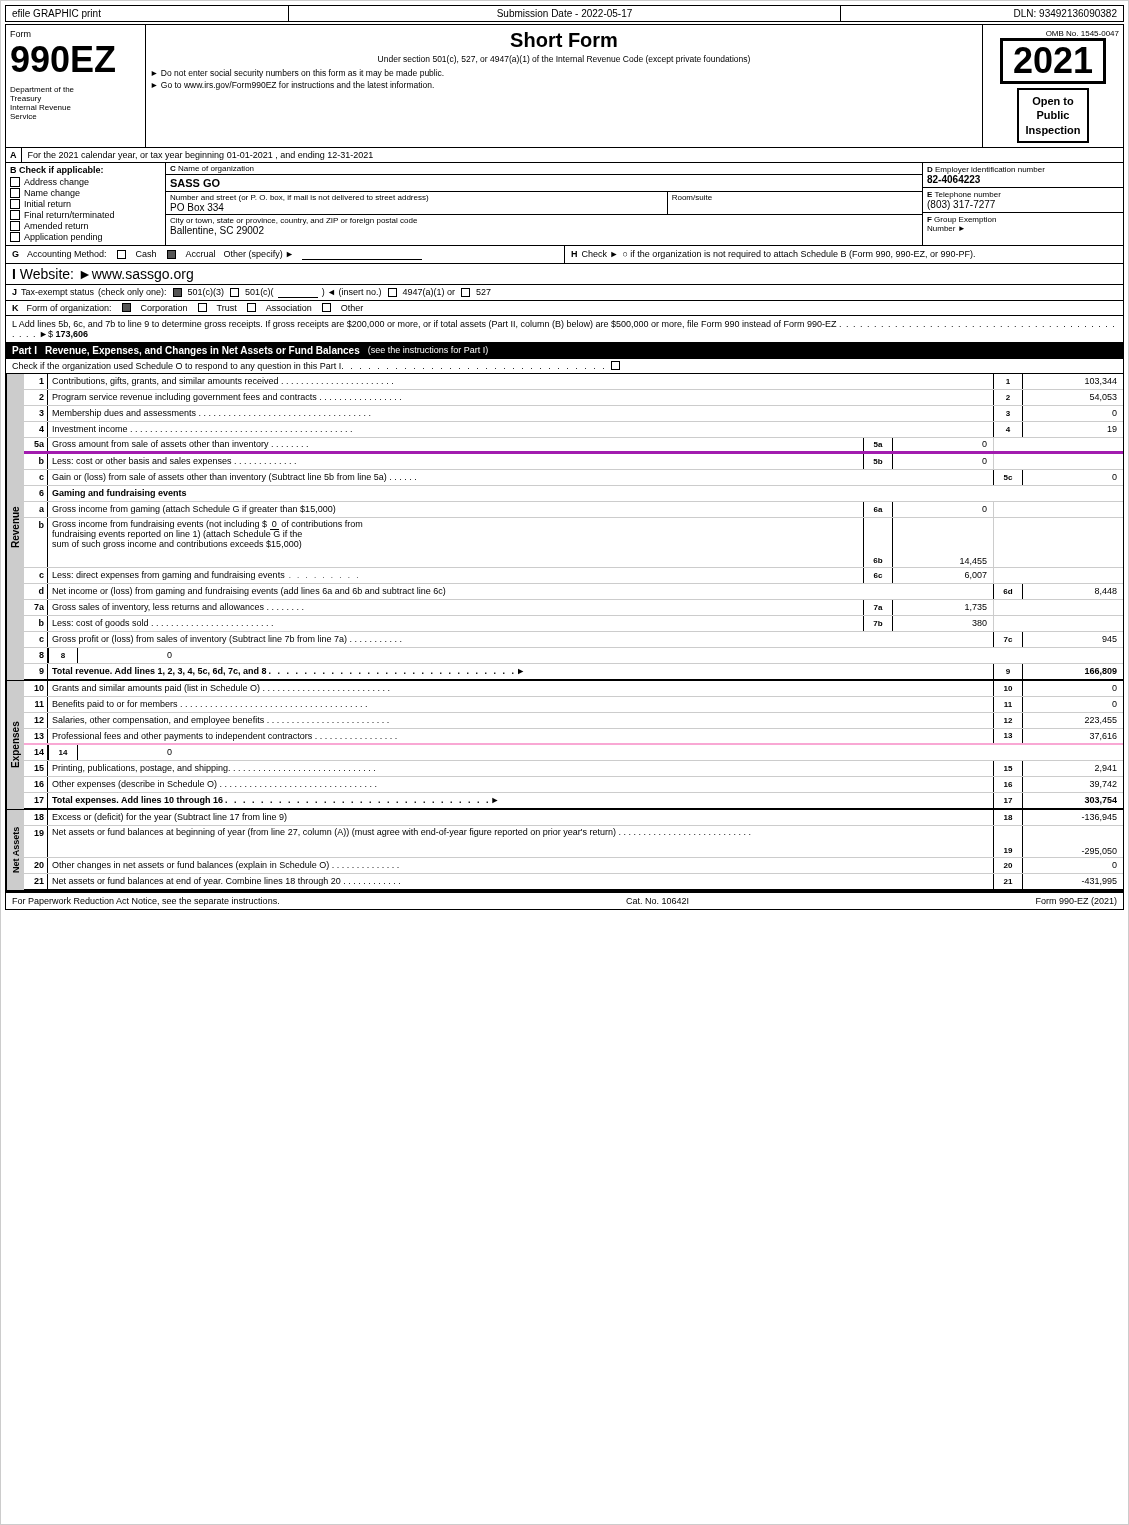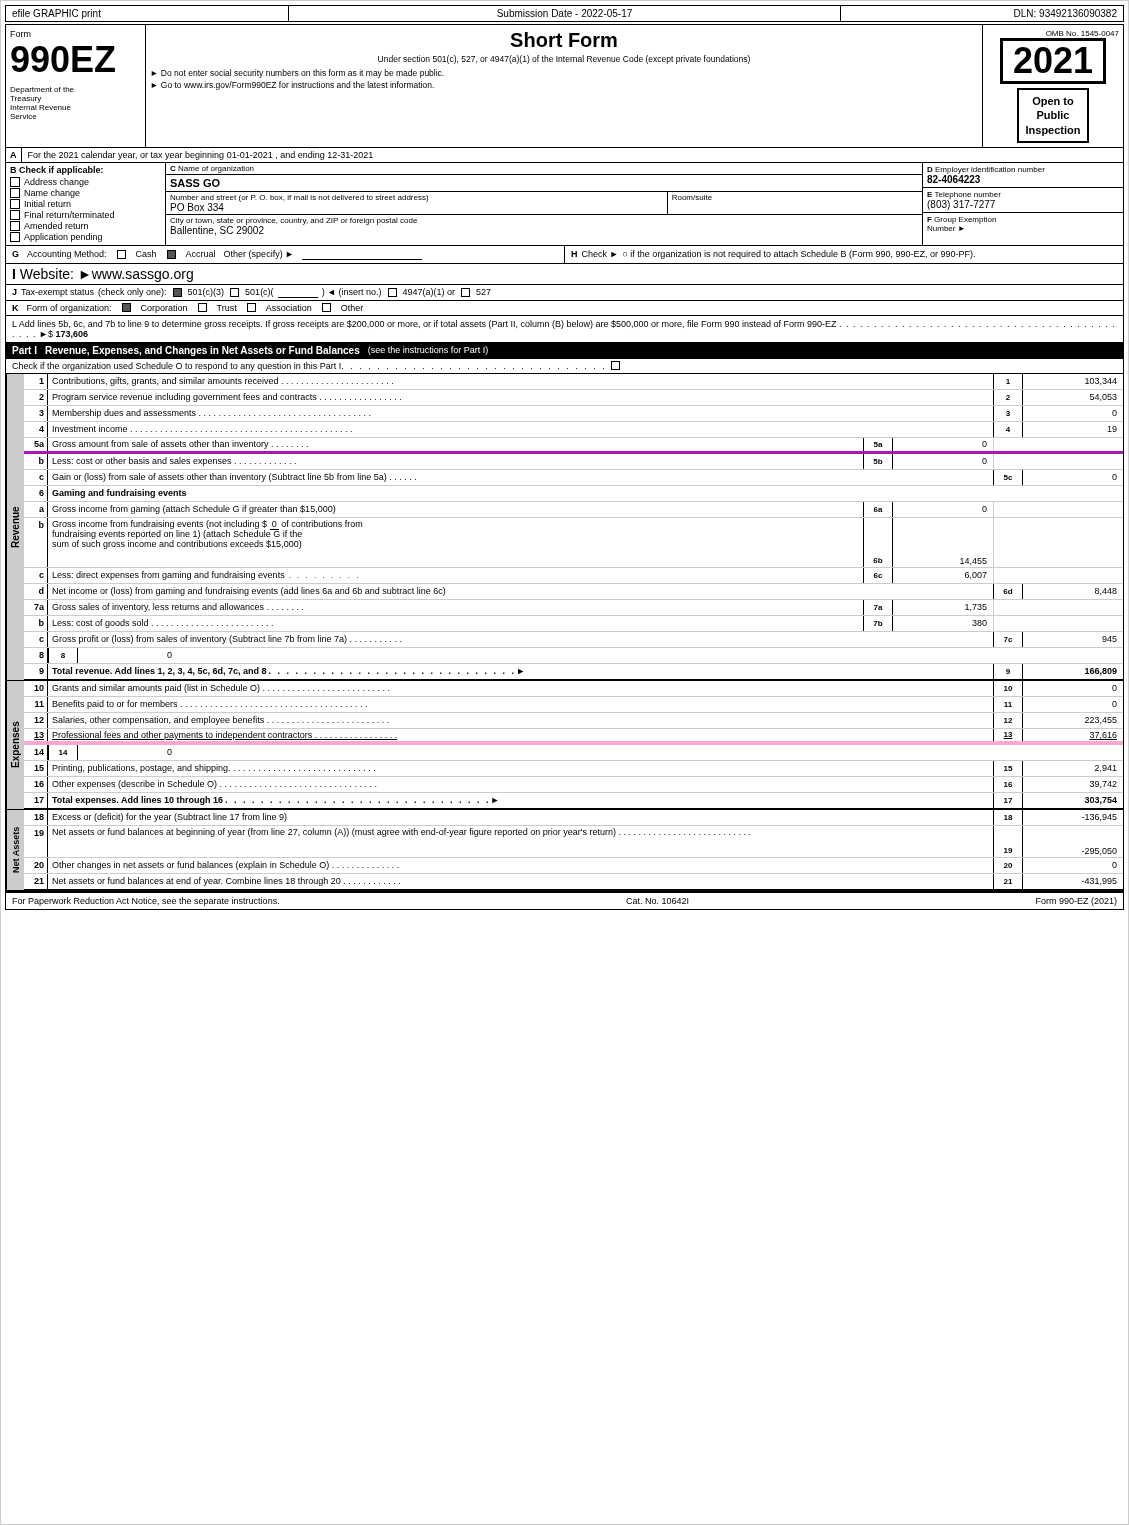--- a/index.html
+++ b/index.html
@@ -407,21 +407,21 @@
         <div style="width:100px; text-align:right; padding:1px 6px; display:flex; align-items:center; justify-content:flex-end; font-size:9px;">0</div>
       </div>
 
       <div style="display:flex; border-bottom:1px solid #ccc; font-size:9px; min-height:16px;">
         <div style="width:24px; text-align:right; padding:1px 3px; border-right:1px solid #000; font-weight:bold; flex-shrink:0; display:flex; align-items:center; justify-content:flex-end;">12</div>
         <div style="flex:1; padding:1px 4px; display:flex; align-items:center;">Salaries, other compensation, and employee benefits . . . . . . . . . . . . . . . . . . . . . . . . .</div>
         <div style="width:30px; text-align:center; padding:1px; border-left:1px solid #000; border-right:1px solid #000; font-weight:bold; font-size:8px; display:flex; align-items:center; justify-content:center; flex-shrink:0;">12</div>
         <div style="width:100px; text-align:right; padding:1px 6px; display:flex; align-items:center; justify-content:flex-end; font-size:9px;">223,455</div>
       </div>
 
-      <div style="display:flex; border-bottom:4px solid #f9a8d4; font-size:9px; min-height:16px;text-decoration:underline;">
+      <div style="display:flex; border-bottom:2px solid #f9a8d4; font-size:9px; min-height:16px;">
         <div style="width:24px; text-align:right; padding:1px 3px; border-right:1px solid #000; font-weight:bold; flex-shrink:0; display:flex; align-items:center; justify-content:flex-end;">13</div>
         <div style="flex:1; padding:1px 4px; display:flex; align-items:center;">Professional fees and other payments to independent contractors . . . . . . . . . . . . . . . . .</div>
         <div style="width:30px; text-align:center; padding:1px; border-left:1px solid #000; border-right:1px solid #000; font-weight:bold; font-size:8px; display:flex; align-items:center; justify-content:center; flex-shrink:0;">13</div>
         <div style="width:100px; text-align:right; padding:1px 6px; display:flex; align-items:center; justify-content:flex-end; font-size:9px;">37,616</div>
       </div>
 
       <div style="display:flex; border-bottom:1px solid #ccc; font-size:9px; min-height:16px;">
         <div style="width:24px; text-align:right; padding:1px 3px; border-right:1px solid #000; font-weight:bold; flex-shrink:0; display:flex; align-items:center; justify-content:flex-end;">14</div>
         <div style="width:30px; text-align:center; padding:1px; border-left:1px solid #000; border-right:1px solid #000; font-weight:bold; font-size:8px; display:flex; align-items:center; justify-content:center; flex-shrink:0;">14</div>
         <div style="width:100px; text-align:right; padding:1px 6px; display:flex; align-items:center; justify-content:flex-end; font-size:9px;">0</div>

